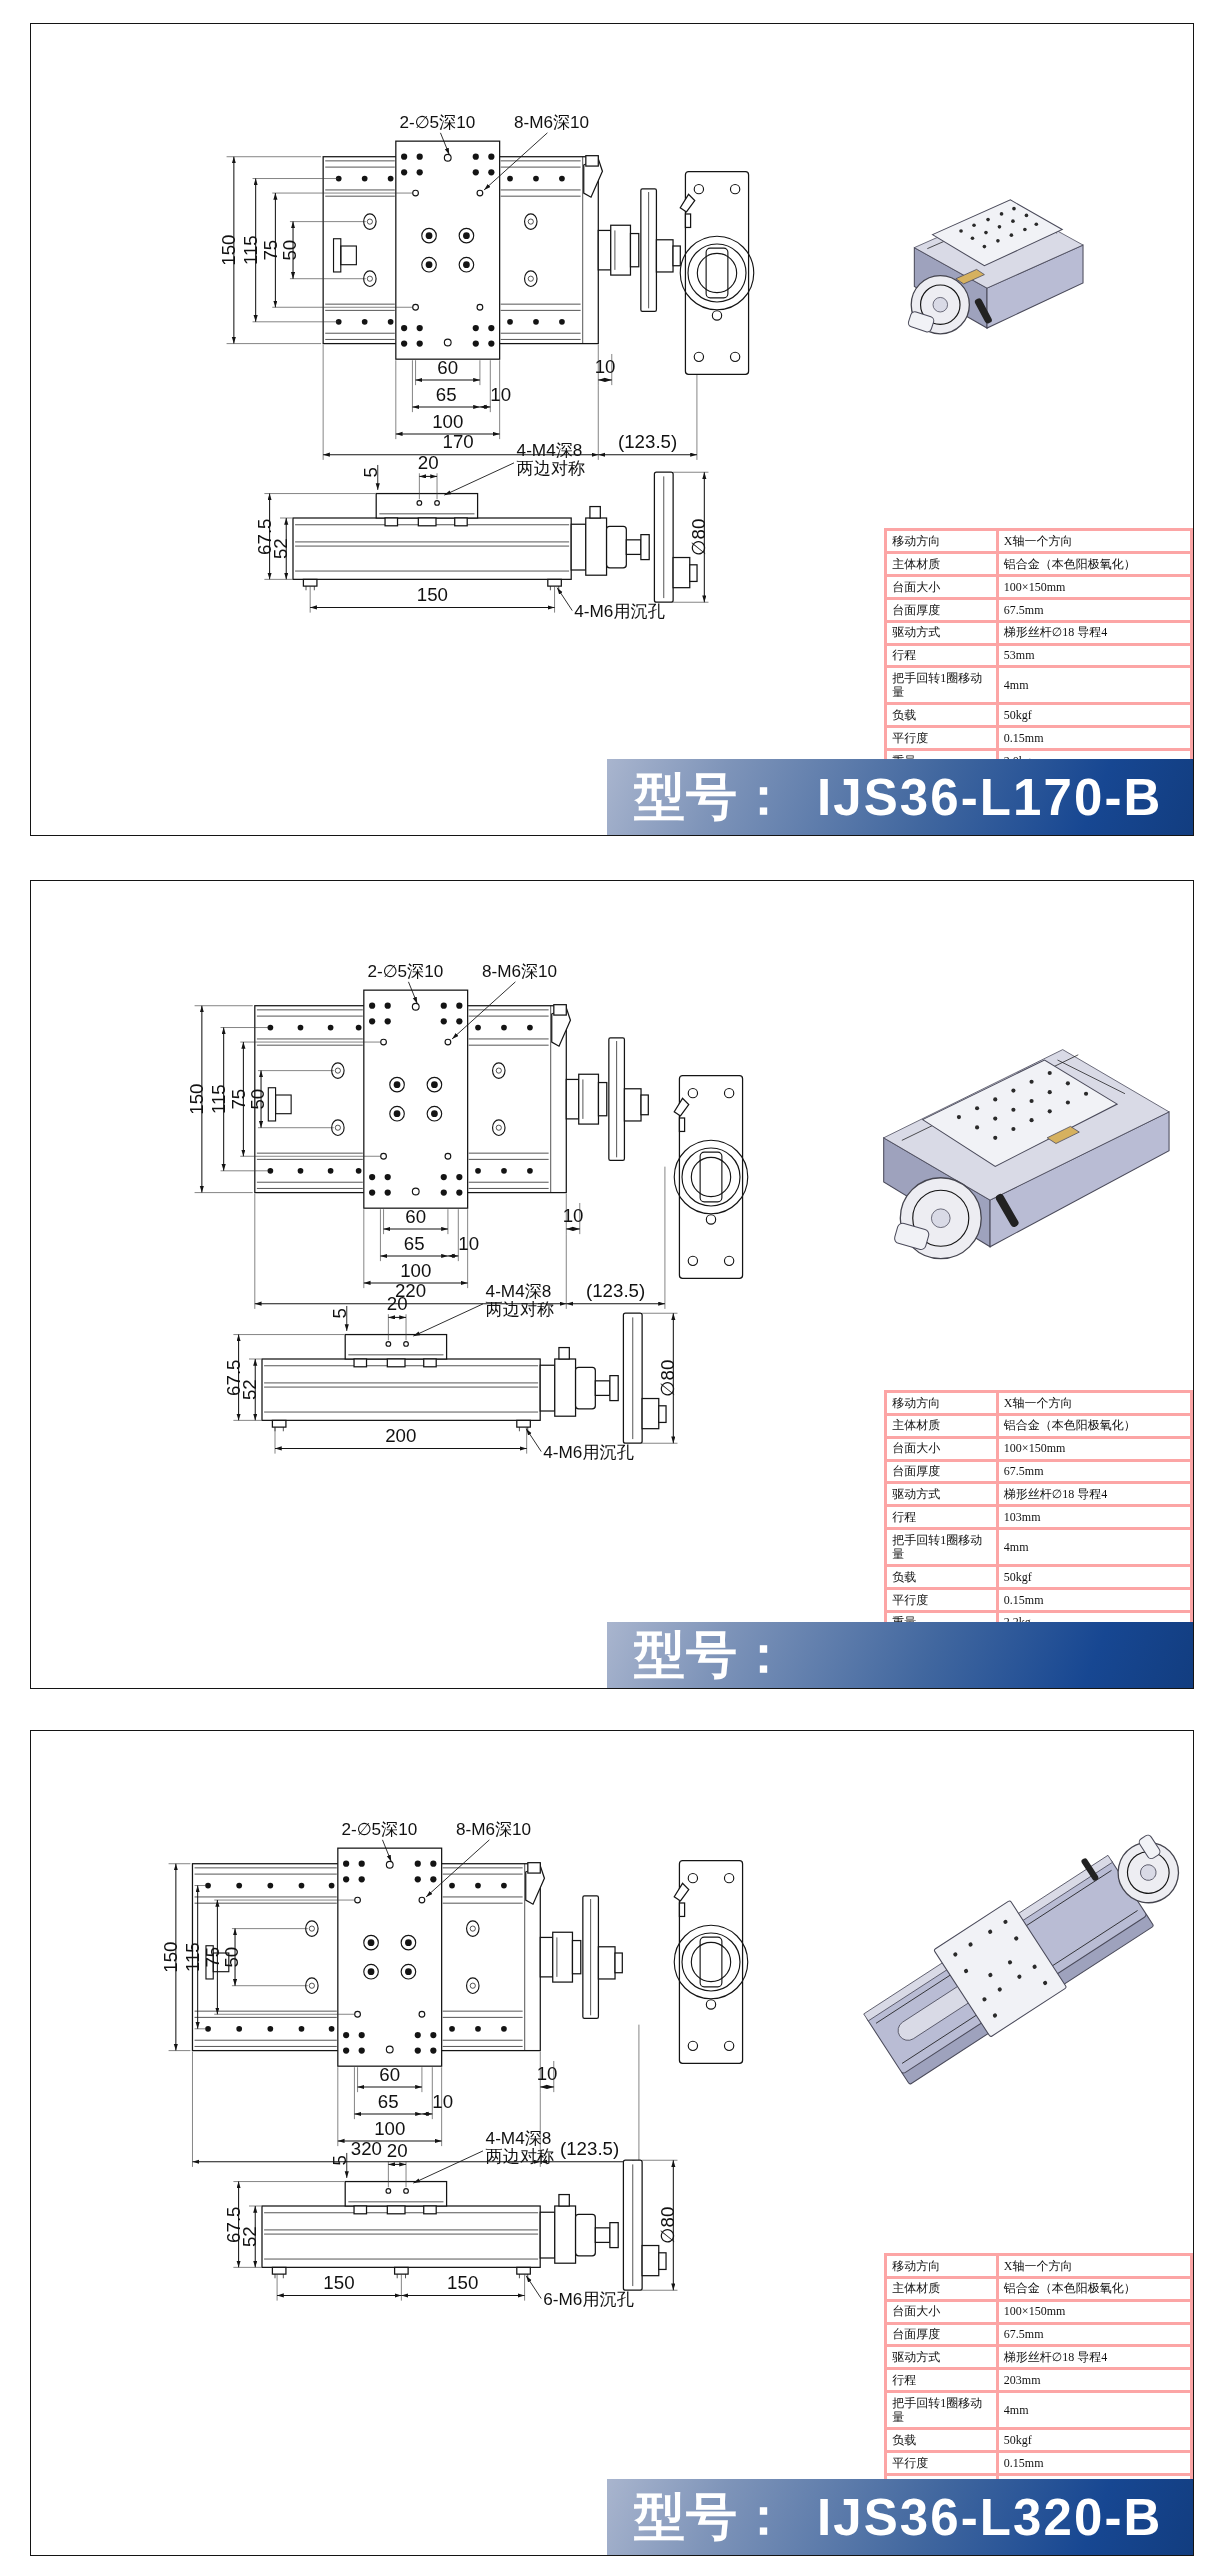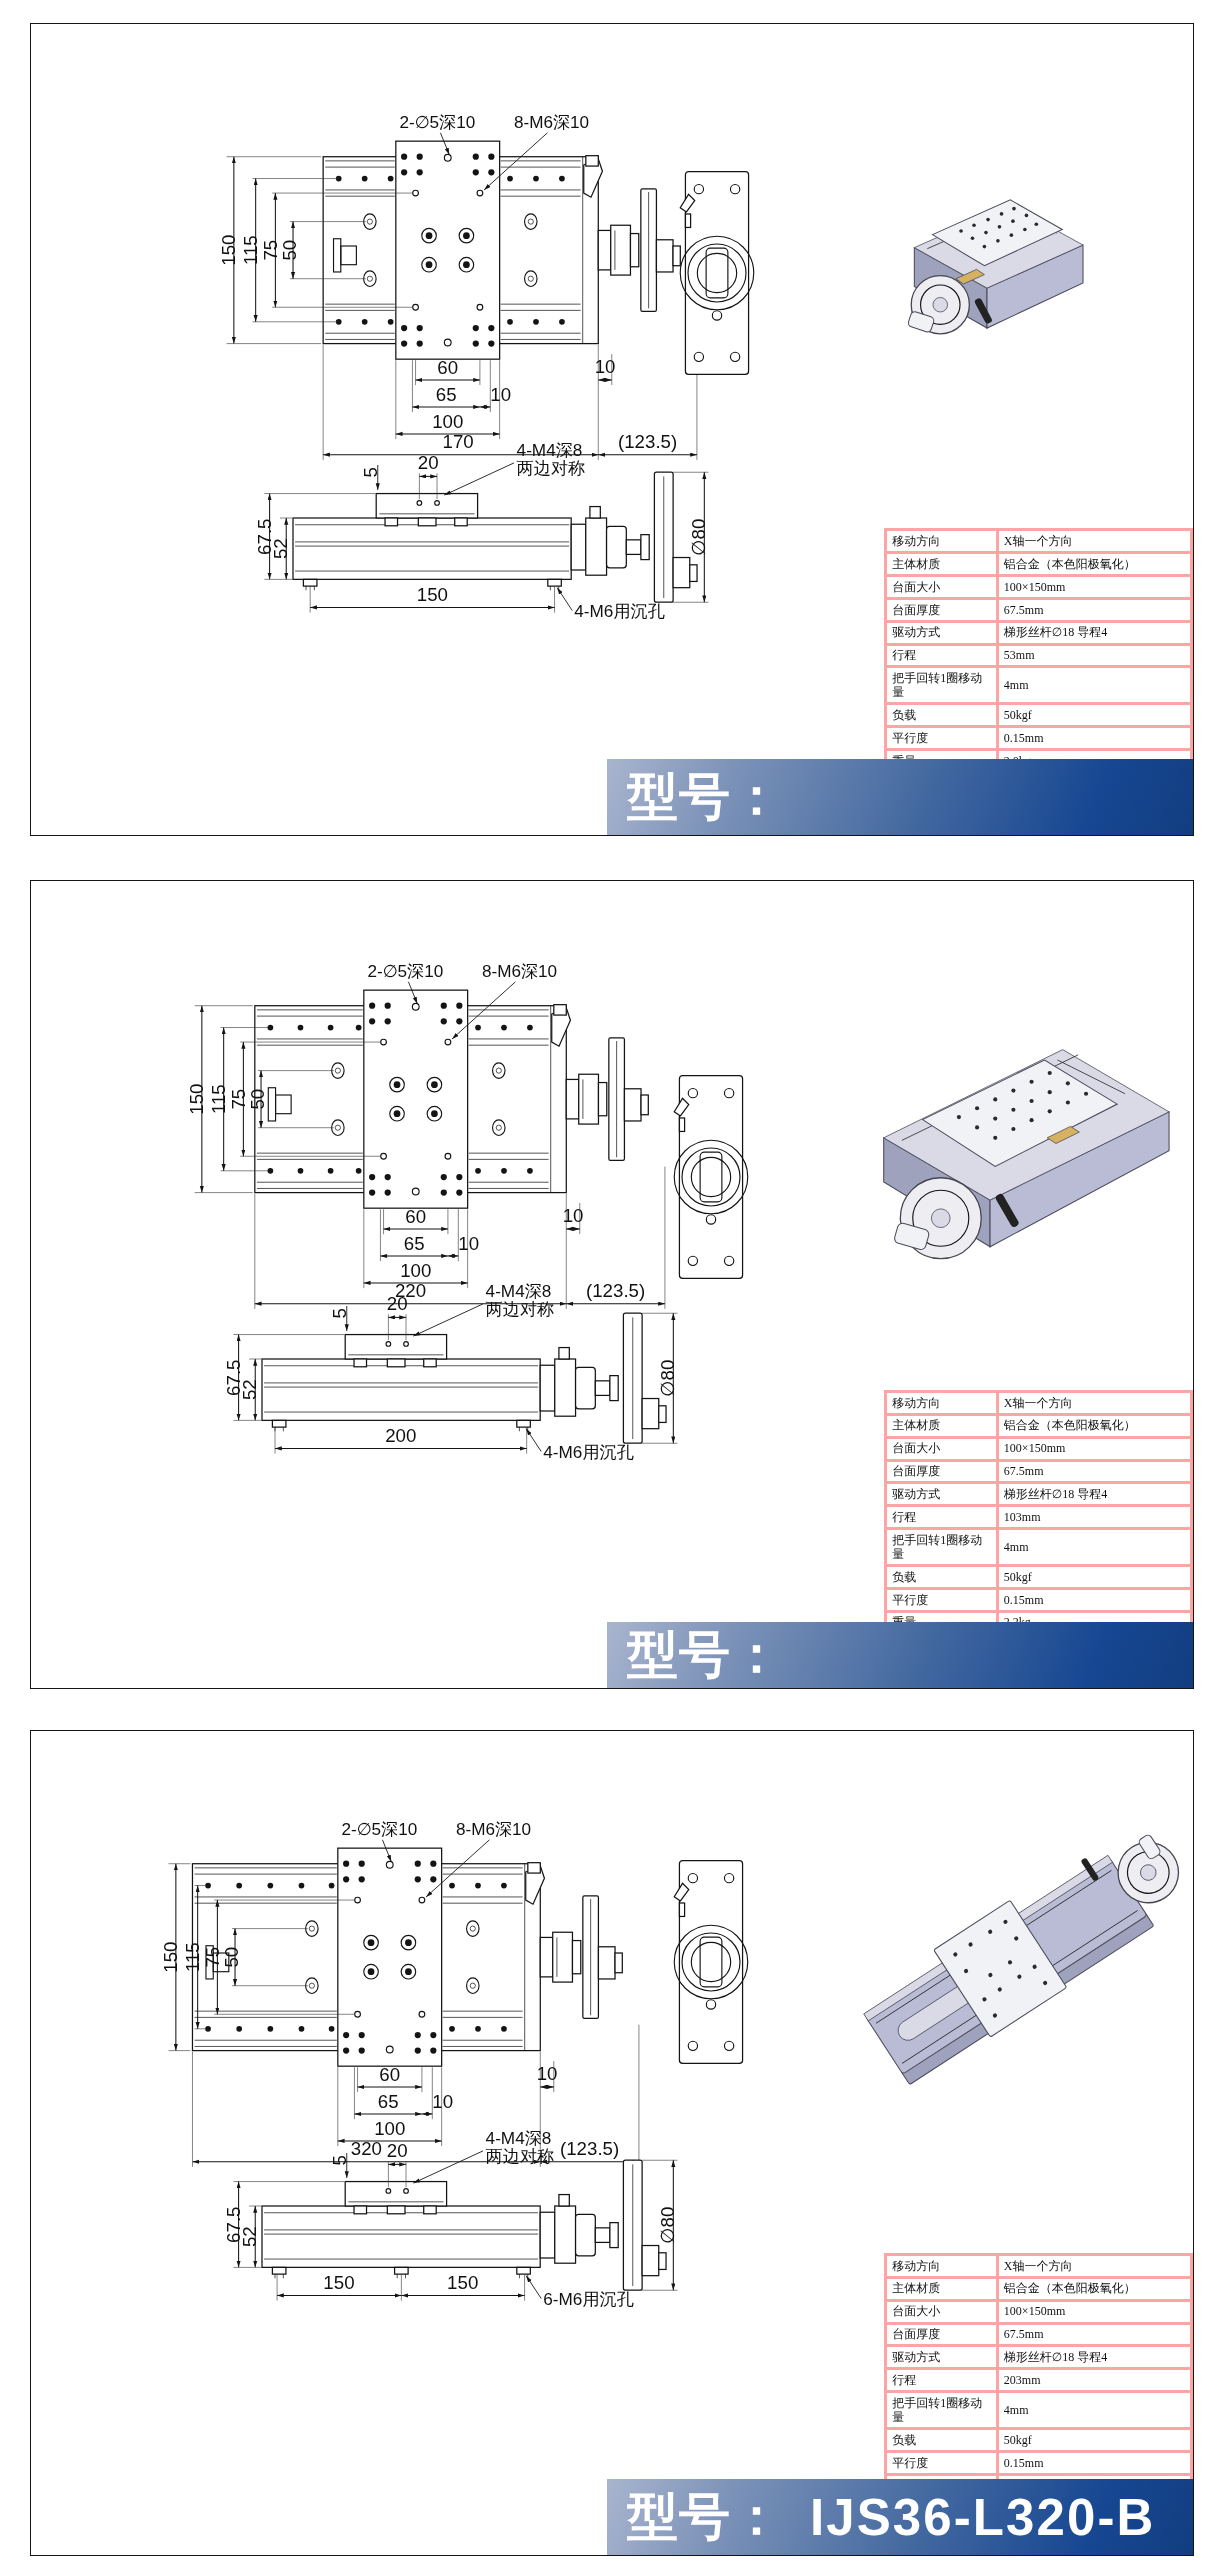--- a/index.html
+++ b/index.html
@@ -31,21 +31,21 @@
   .spec td{border:3px solid #fca5a5;font-size:12px;line-height:1.18;padding:2.6px 5.2px 3.1px;vertical-align:middle;font-family:Liberation Serif, serif;}
   .spec td.k{width:107px;}
   .spec td.v{width:193px;}
   #p1 .spec{top:504px;}
   #p2 .spec{top:509px;}
   #p3 .spec{top:522px;}
   .modelbar{position:absolute;right:0;bottom:0;width:586px;height:76px;display:flex;align-items:center;
     background:linear-gradient(112deg,#a9b5ce 0%,#7e94b9 20%,#41679f 55%,#174792 82%,#123d80 100%);}
   #p2 .modelbar{height:66px;}
   .mp,.mn{color:#fff;font-weight:bold;font-size:51px;white-space:nowrap;}
-  .mp{margin-left:20px;letter-spacing:1px;}
+  .mp{margin-left:27px;letter-spacing:1px;}
   .mn{margin-left:27px;letter-spacing:2.1px;}
 </style>
 </head>
 <body>
 
 <section class="panel" id="p1">
 
   <svg class="topview" style="left:183px;top:86px" width="509" height="353" viewBox="0 0 980 680">
     <defs>
         <marker id="t0" orient="auto-start-reverse" markerUnits="userSpaceOnUse" markerWidth="16" markerHeight="12" refX="13" refY="4">
@@ -303,20 +303,21 @@
         </tr>
       <tr>
           <td class="k">重量</td>
           <td class="v">2.0kg</td>
         </tr>
     </tbody>
   </table>
 
   <div class="modelbar">
     <span class="mp">型号：</span>
+    <span class="mn">IJS36-L170-B</span>
   </div>
 </section>
 
 <section class="panel" id="p2">
 
   <svg class="topview" style="left:151px;top:78px" width="509" height="353" viewBox="0 0 980 680">
     <defs>
         <marker id="t1" orient="auto-start-reverse" markerUnits="userSpaceOnUse" markerWidth="16" markerHeight="12" refX="13" refY="4">
           <path d="M0 0 L13 4 L0 8 Z" fill="#141414"></path>
         </marker>

